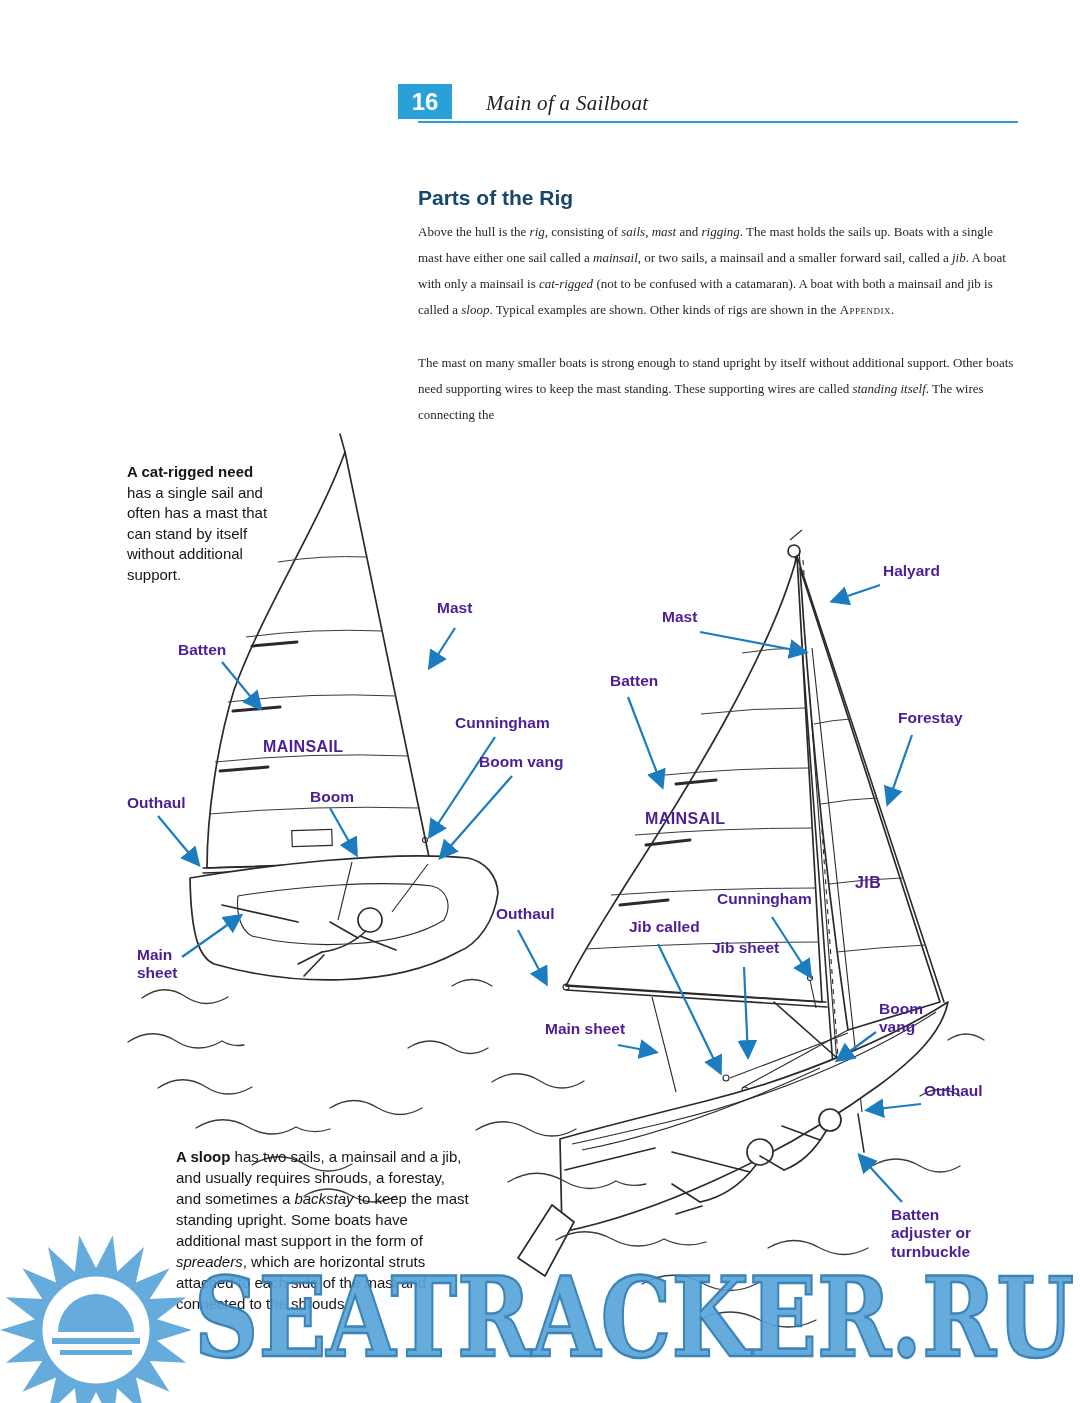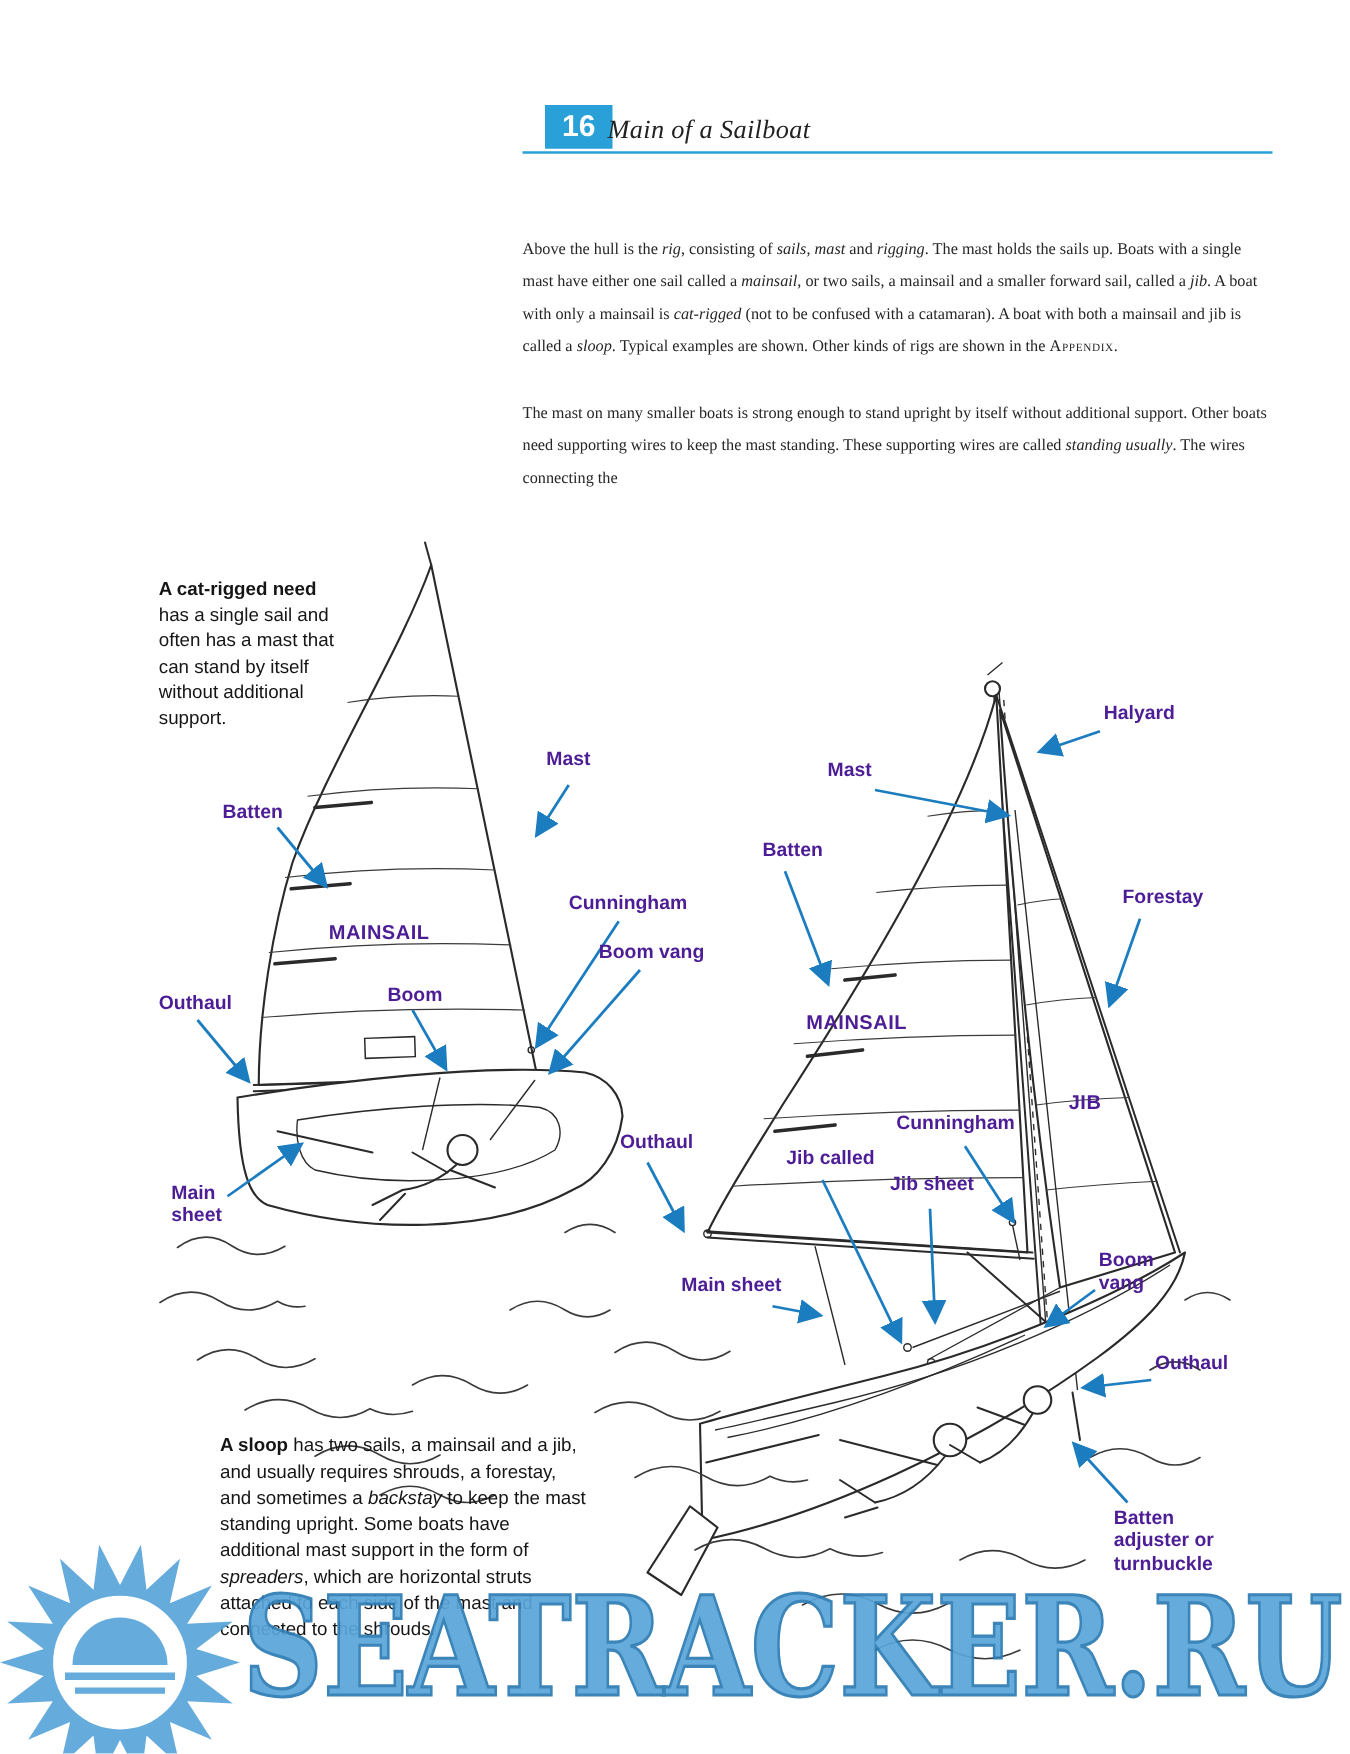--- a/index.html
+++ b/index.html
@@ -2,21 +2,21 @@
 <html style="--accent-blue: #2aa0d8; --heading-blue: #17476b; --arrow-blue: #1b7cc0; --watermark-fill: #5aa6da; --watermark-stroke: #2e7cb4;"><head>
 <meta charset="utf-8">
 <style>
   *{margin:0;padding:0;box-sizing:border-box}
   html,body{background:#ffffff}
   .page{position:relative;width:1080px;height:1403px;background:#fff;overflow:hidden;
         font-family:"Liberation Serif",serif;color:#232323}
   .art{position:absolute;left:0;top:0;width:1080px;height:1403px}
 
   
-  .header-box{position:absolute;left:436px;top:84px;width:54px;height:35px;
+  .header-box{position:absolute;left:398px;top:84px;width:54px;height:35px;
     background:var(--accent-blue,#2aa0d8);color:#fff;
     font-family:"Liberation Sans",sans-serif;font-weight:bold;font-size:24px;
     display:flex;align-items:center;justify-content:center}
   .header-title{position:absolute;left:486px;top:91px;font-style:italic;font-size:21px;color:#222;
     letter-spacing:.3px;font-family:"Liberation Serif",serif}
   .header-rule{position:absolute;left:418px;top:121px;width:600px;height:2px;
     background:var(--accent-blue,#2aa0d8)}
 
   
   .text-col{position:absolute;left:418px;top:186px;width:597px}
@@ -219,22 +219,23 @@
     </g>
   </svg>
 
   <div class="header-box">
     <span>16</span>
   </div>
   <div class="header-title">Main of a Sailboat</div>
   <div class="header-rule"></div>
 
   <div class="text-col">
+    <h2>Parts of the Rig</h2>
     <p><span>Above the hull is the </span><span class="seg-i">rig</span><span>, consisting of </span><span class="seg-i">sails</span><span>, </span><span class="seg-i">mast</span><span> and </span><span class="seg-i">rigging</span><span>. The mast holds the sails up. Boats with a single mast have either one sail called a </span><span class="seg-i">mainsail</span><span>, or two sails, a mainsail and a smaller forward sail, called a </span><span class="seg-i">jib</span><span>. A boat with only a mainsail is </span><span class="seg-i">cat-rigged</span><span> (not to be confused with a catamaran). A boat with both a mainsail and jib is called a </span><span class="seg-i">sloop</span><span>. Typical examples are shown. Other kinds of rigs are shown in the </span><span class="seg-sc">Appendix</span><span>.</span></p>
-    <p><span>The mast on many smaller boats is strong enough to stand upright by itself without additional support. Other boats need supporting wires to keep the mast standing. These supporting wires are called </span><span class="seg-i">standing usually</span><span>. The wires connecting the</span></p>
+    <p><span>The mast on many smaller boats is strong enough to stand upright by itself without additional support. Other boats need supporting wires to keep the mast standing. These supporting wires are called </span><span class="seg-i">standing itself</span><span>. The wires connecting the</span></p>
   </div>
 
   <div class="caption caption-cat"><span class="seg-b">A cat-rigged need</span><span> has a single sail and often has a mast that can stand by itself without additional support.</span></div>
   <div class="caption caption-sloop"><span class="seg-b">A sloop</span><span> has two sails, a mainsail and a jib, and usually requires shrouds, a forestay, and sometimes a </span><span class="seg-i">backstay</span><span> to keep the mast standing upright. Some boats have additional mast support in the form of </span><span class="seg-i">spreaders</span><span>, which are horizontal struts attached to each side of the mast and connected to the shrouds.</span></div>
 
   <div class="lbl" style="left:178px;top:641px">Batten</div>
   <div class="lbl" style="left:437px;top:599px">Mast</div>
   <div class="lbl sail" style="left:263px;top:738px">MAINSAIL</div>
   <div class="lbl" style="left:455px;top:714px">Cunningham</div>
   <div class="lbl" style="left:479px;top:753px">Boom vang</div>

